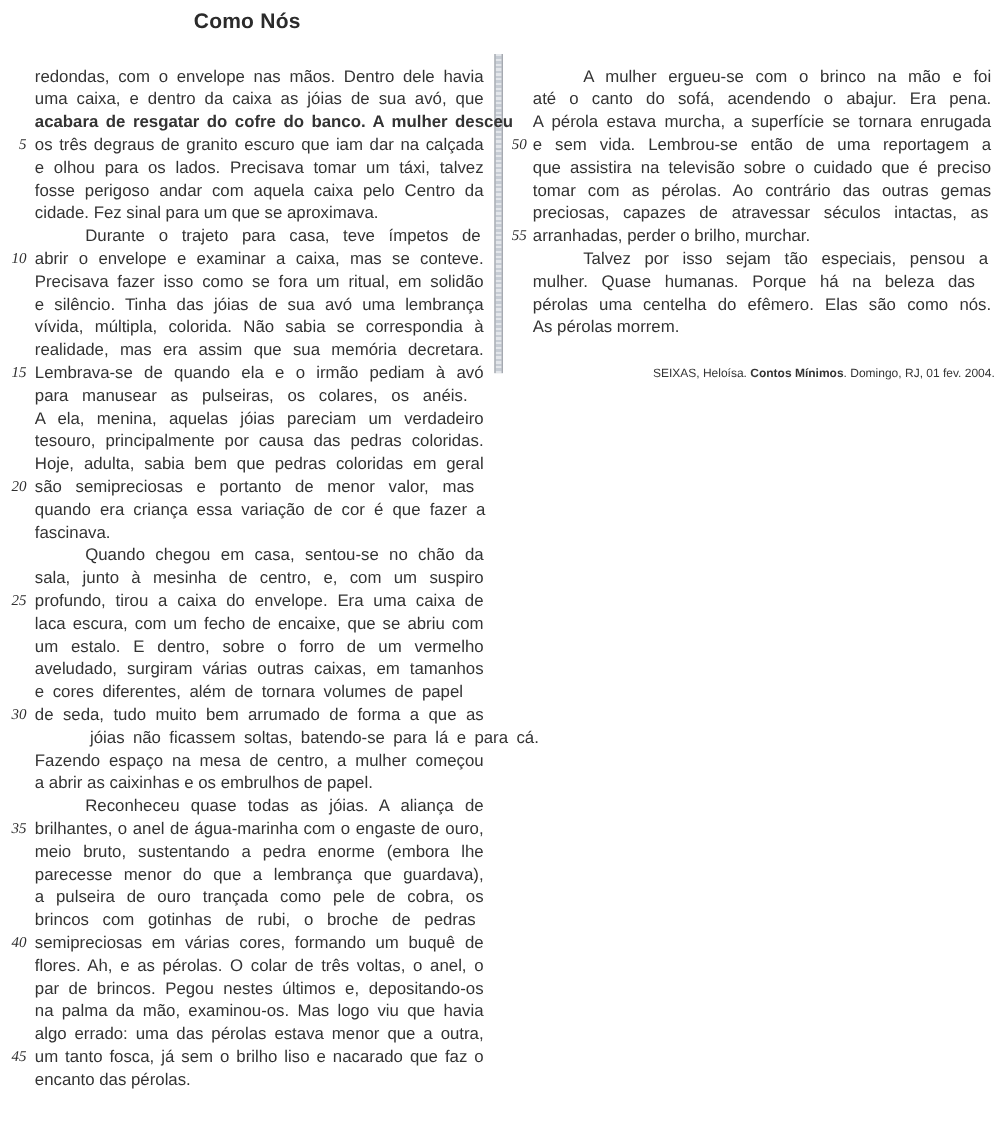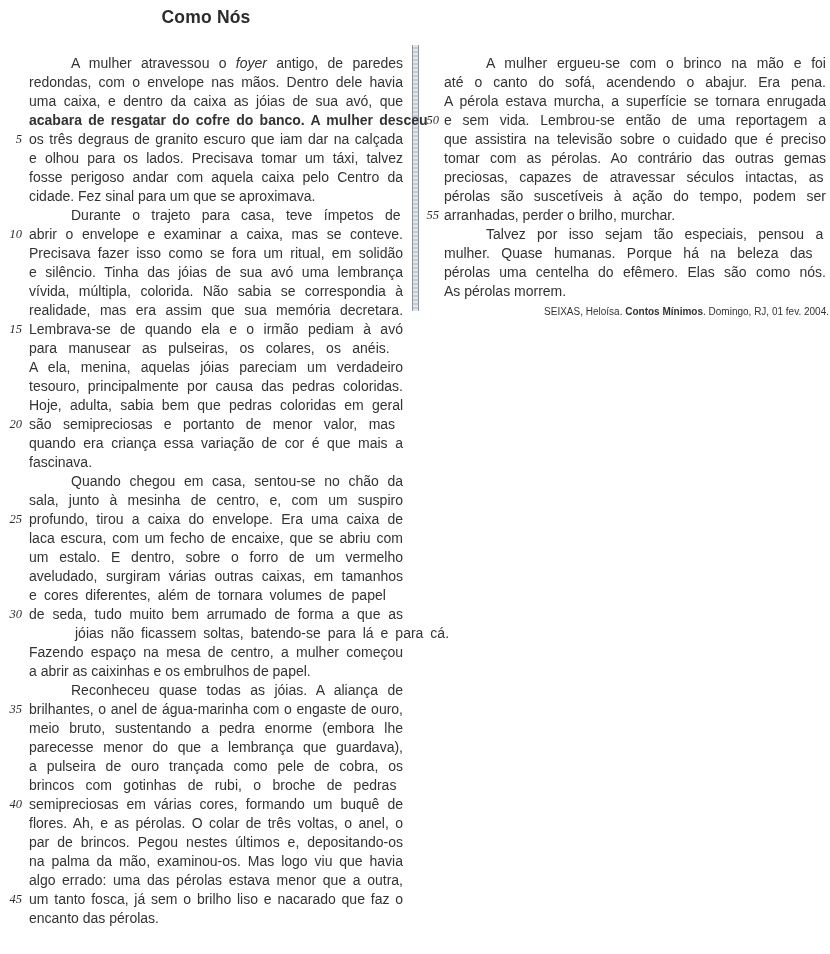--- a/index.html
+++ b/index.html
@@ -30,24 +30,20 @@
 </style>
 </head>
 <body>
 
 <div id="page">
   <div id="title">Como Nós</div>
   <div id="divider"></div>
   <div id="col-left" class="col">
       <div class="line">
         <span class="num"></span>
-        <span class="txtwrap"><span class="txt" style="margin-left: 42px; word-spacing: 5.4px;"><span>A mulher atravessou o </span><span class="it">foyer</span><span> antigo, de paredes</span></span></span>
-      </div>
-      <div class="line">
-        <span class="num"></span>
         <span class="txtwrap"><span class="txt" style="word-spacing: 3.36px;">redondas, com o envelope nas mãos. Dentro dele havia</span></span>
       </div>
       <div class="line">
         <span class="num"></span>
         <span class="txtwrap"><span class="txt" style="word-spacing: 3.65px;">uma caixa, e dentro da caixa as jóias de sua avó, que</span></span>
       </div>
       <div class="line">
         <span class="num"></span>
         <span class="txtwrap"><span class="txt" style="word-spacing: 2.38px; font-weight: bold;">acabara de resgatar do cofre do banco. A mulher desceu</span></span>
       </div>
@@ -110,21 +106,21 @@
       <div class="line">
         <span class="num"></span>
         <span class="txtwrap"><span class="txt" style="word-spacing: 4.34px;">Hoje, adulta, sabia bem que pedras coloridas em geral</span></span>
       </div>
       <div class="line">
         <span class="num">20</span>
         <span class="txtwrap"><span class="txt" style="word-spacing: 7.5px;">são semipreciosas e portanto de menor valor, mas</span></span>
       </div>
       <div class="line">
         <span class="num"></span>
-        <span class="txtwrap"><span class="txt" style="word-spacing: 3.7px;">quando era criança essa variação de cor é que mais a</span></span>
+        <span class="txtwrap"><span class="txt" style="word-spacing: 3.7px;">quando era criança essa variação de cor é que fazer a</span></span>
       </div>
       <div class="line">
         <span class="num"></span>
         <span class="txtwrap"><span class="txt">fascinava.</span></span>
       </div>
       <div class="line">
         <span class="num"></span>
         <span class="txtwrap"><span class="txt" style="margin-left: 42px; word-spacing: 4.73px;">Quando chegou em casa, sentou-se no chão da</span></span>
       </div>
       <div class="line">
@@ -241,24 +237,20 @@
         <span class="num"></span>
         <span class="txtwrap"><span class="txt" style="word-spacing: 3.7px;">que assistira na televisão sobre o cuidado que é preciso</span></span>
       </div>
       <div class="line">
         <span class="num"></span>
         <span class="txtwrap"><span class="txt" style="word-spacing: 6.21px;">tomar com as pérolas. Ao contrário das outras gemas</span></span>
       </div>
       <div class="line">
         <span class="num"></span>
         <span class="txtwrap"><span class="txt" style="word-spacing: 7.5px; text-align: center;">preciosas, capazes de atravessar séculos intactas, as</span></span>
-      </div>
-      <div class="line">
-        <span class="num"></span>
-        <span class="txtwrap"><span class="txt" style="word-spacing: 6.79px;">pérolas são suscetíveis à ação do tempo, podem ser</span></span>
       </div>
       <div class="line">
         <span class="num">55</span>
         <span class="txtwrap"><span class="txt">arranhadas, perder o brilho, murchar.</span></span>
       </div>
       <div class="line">
         <span class="num"></span>
         <span class="txtwrap"><span class="txt" style="margin-left: 42px; word-spacing: 7.5px;">Talvez por isso sejam tão especiais, pensou a</span></span>
       </div>
       <div class="line">

